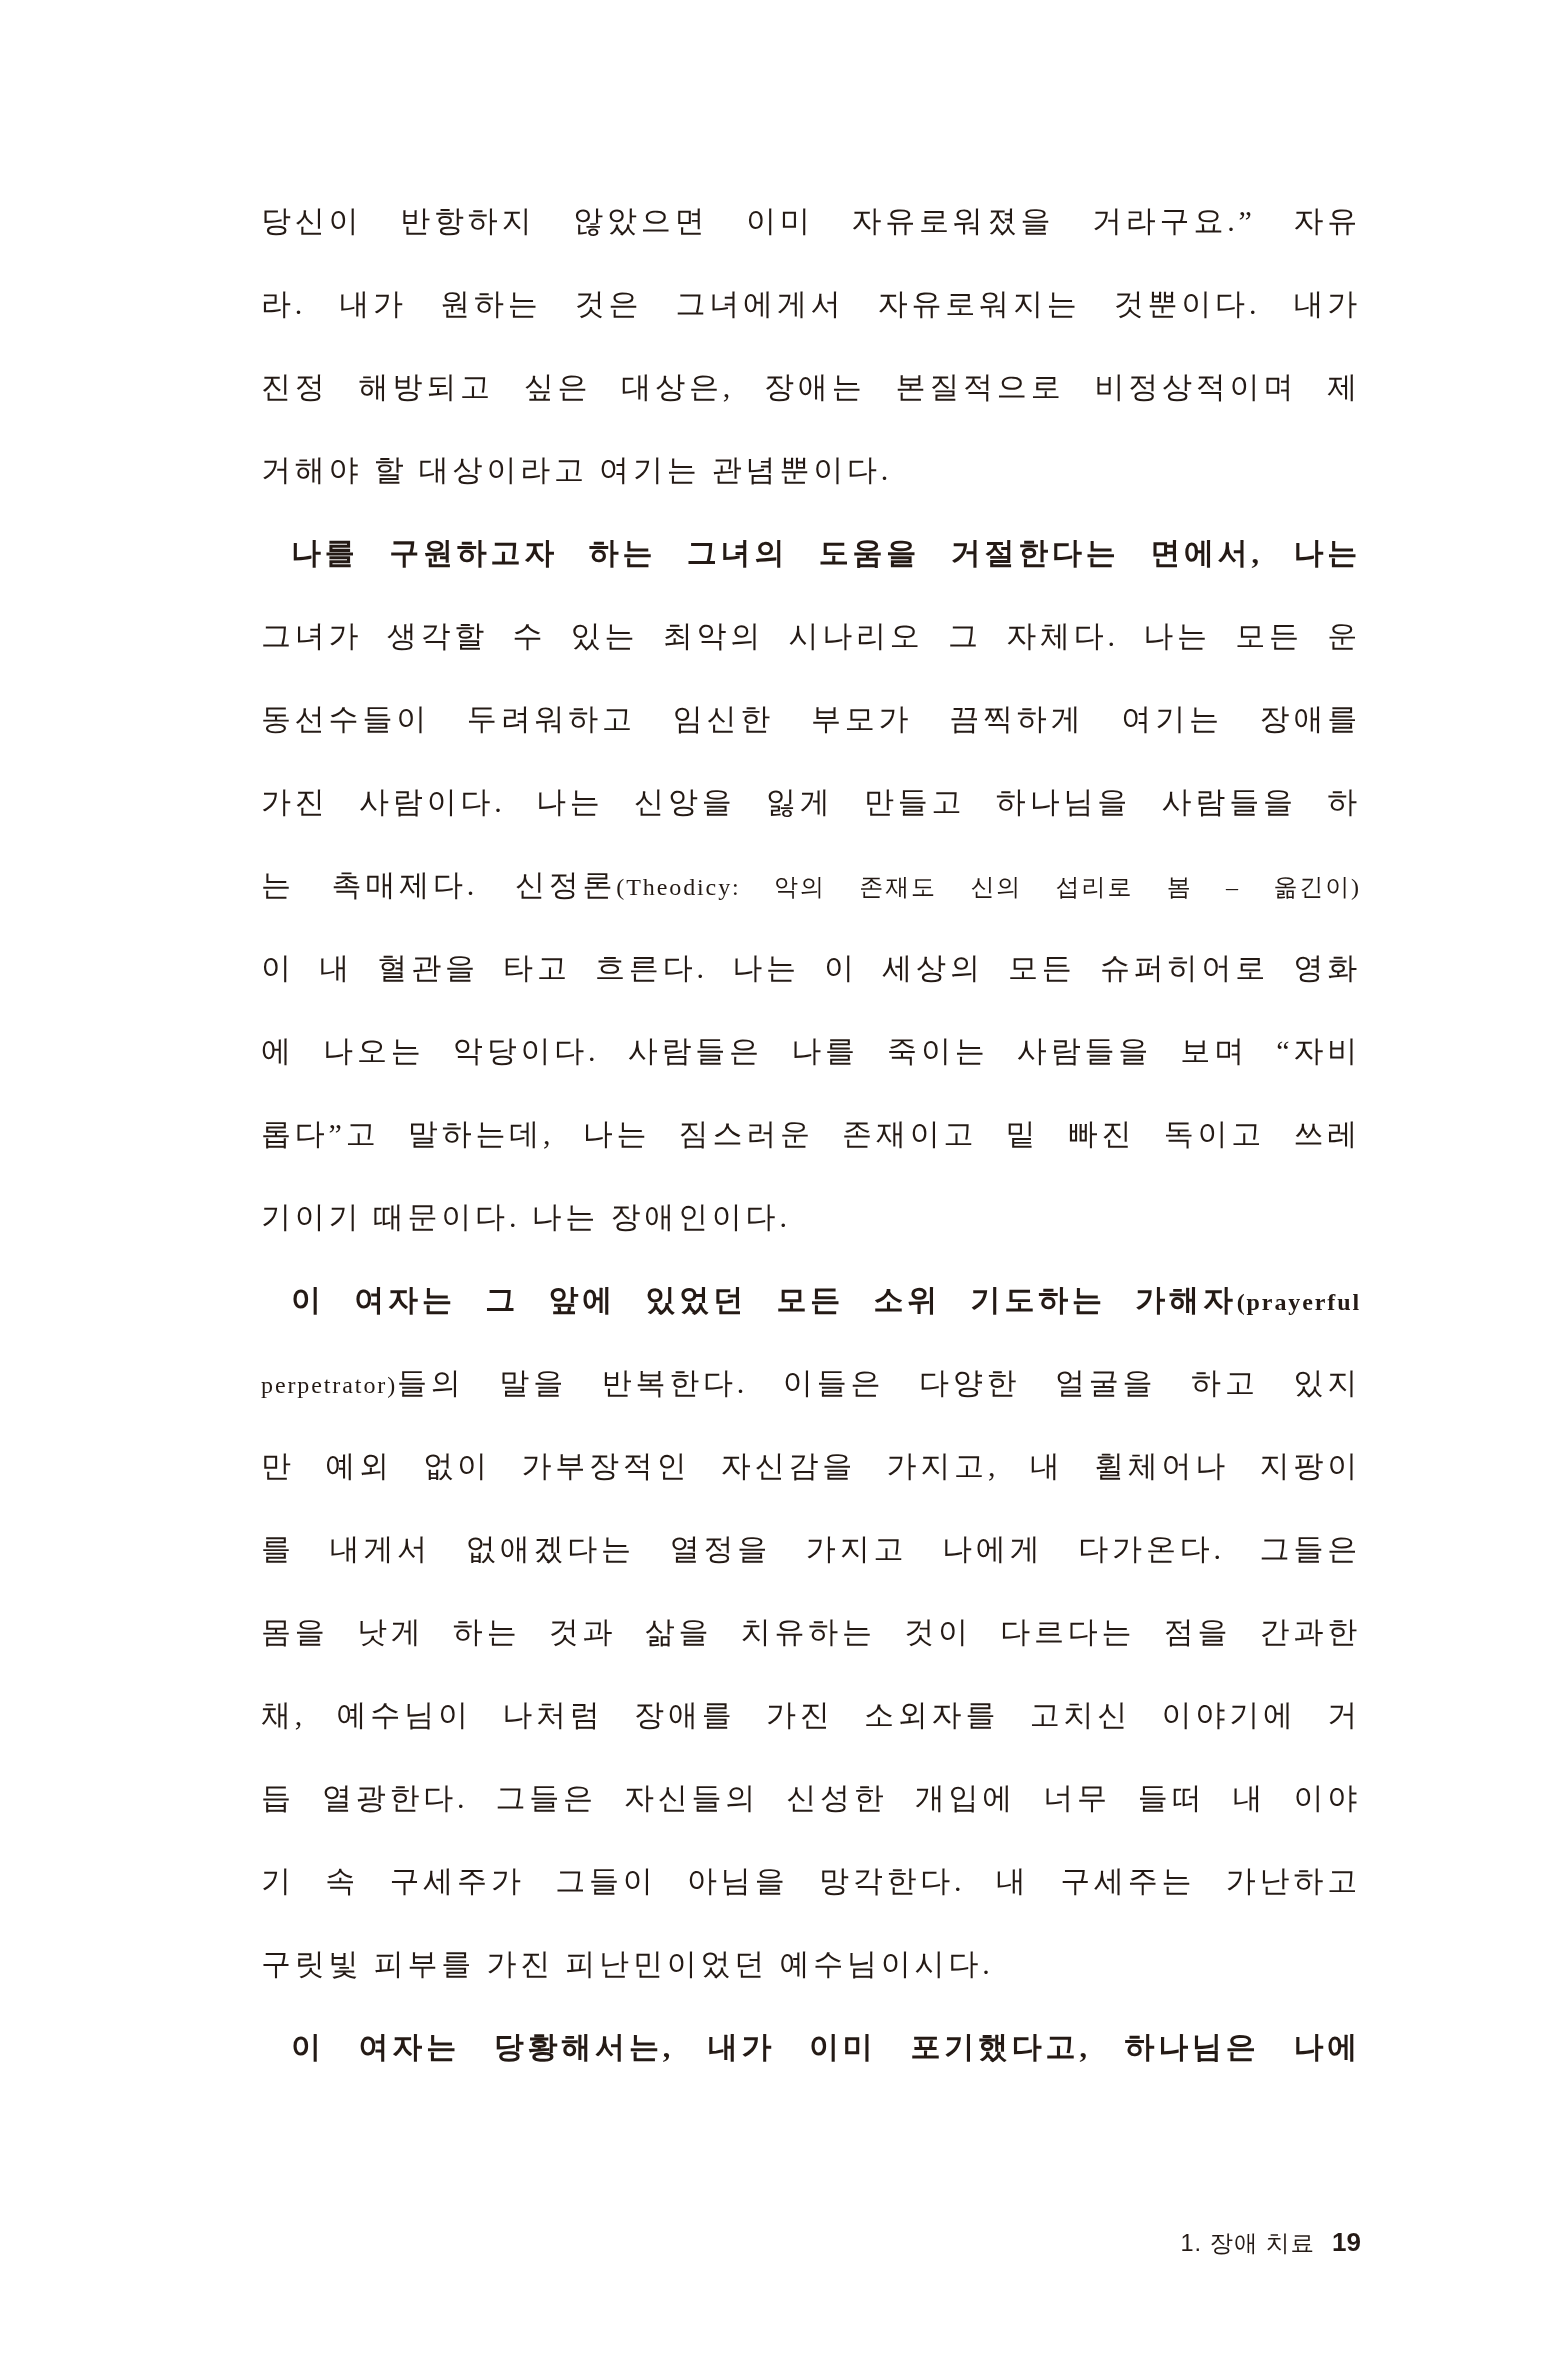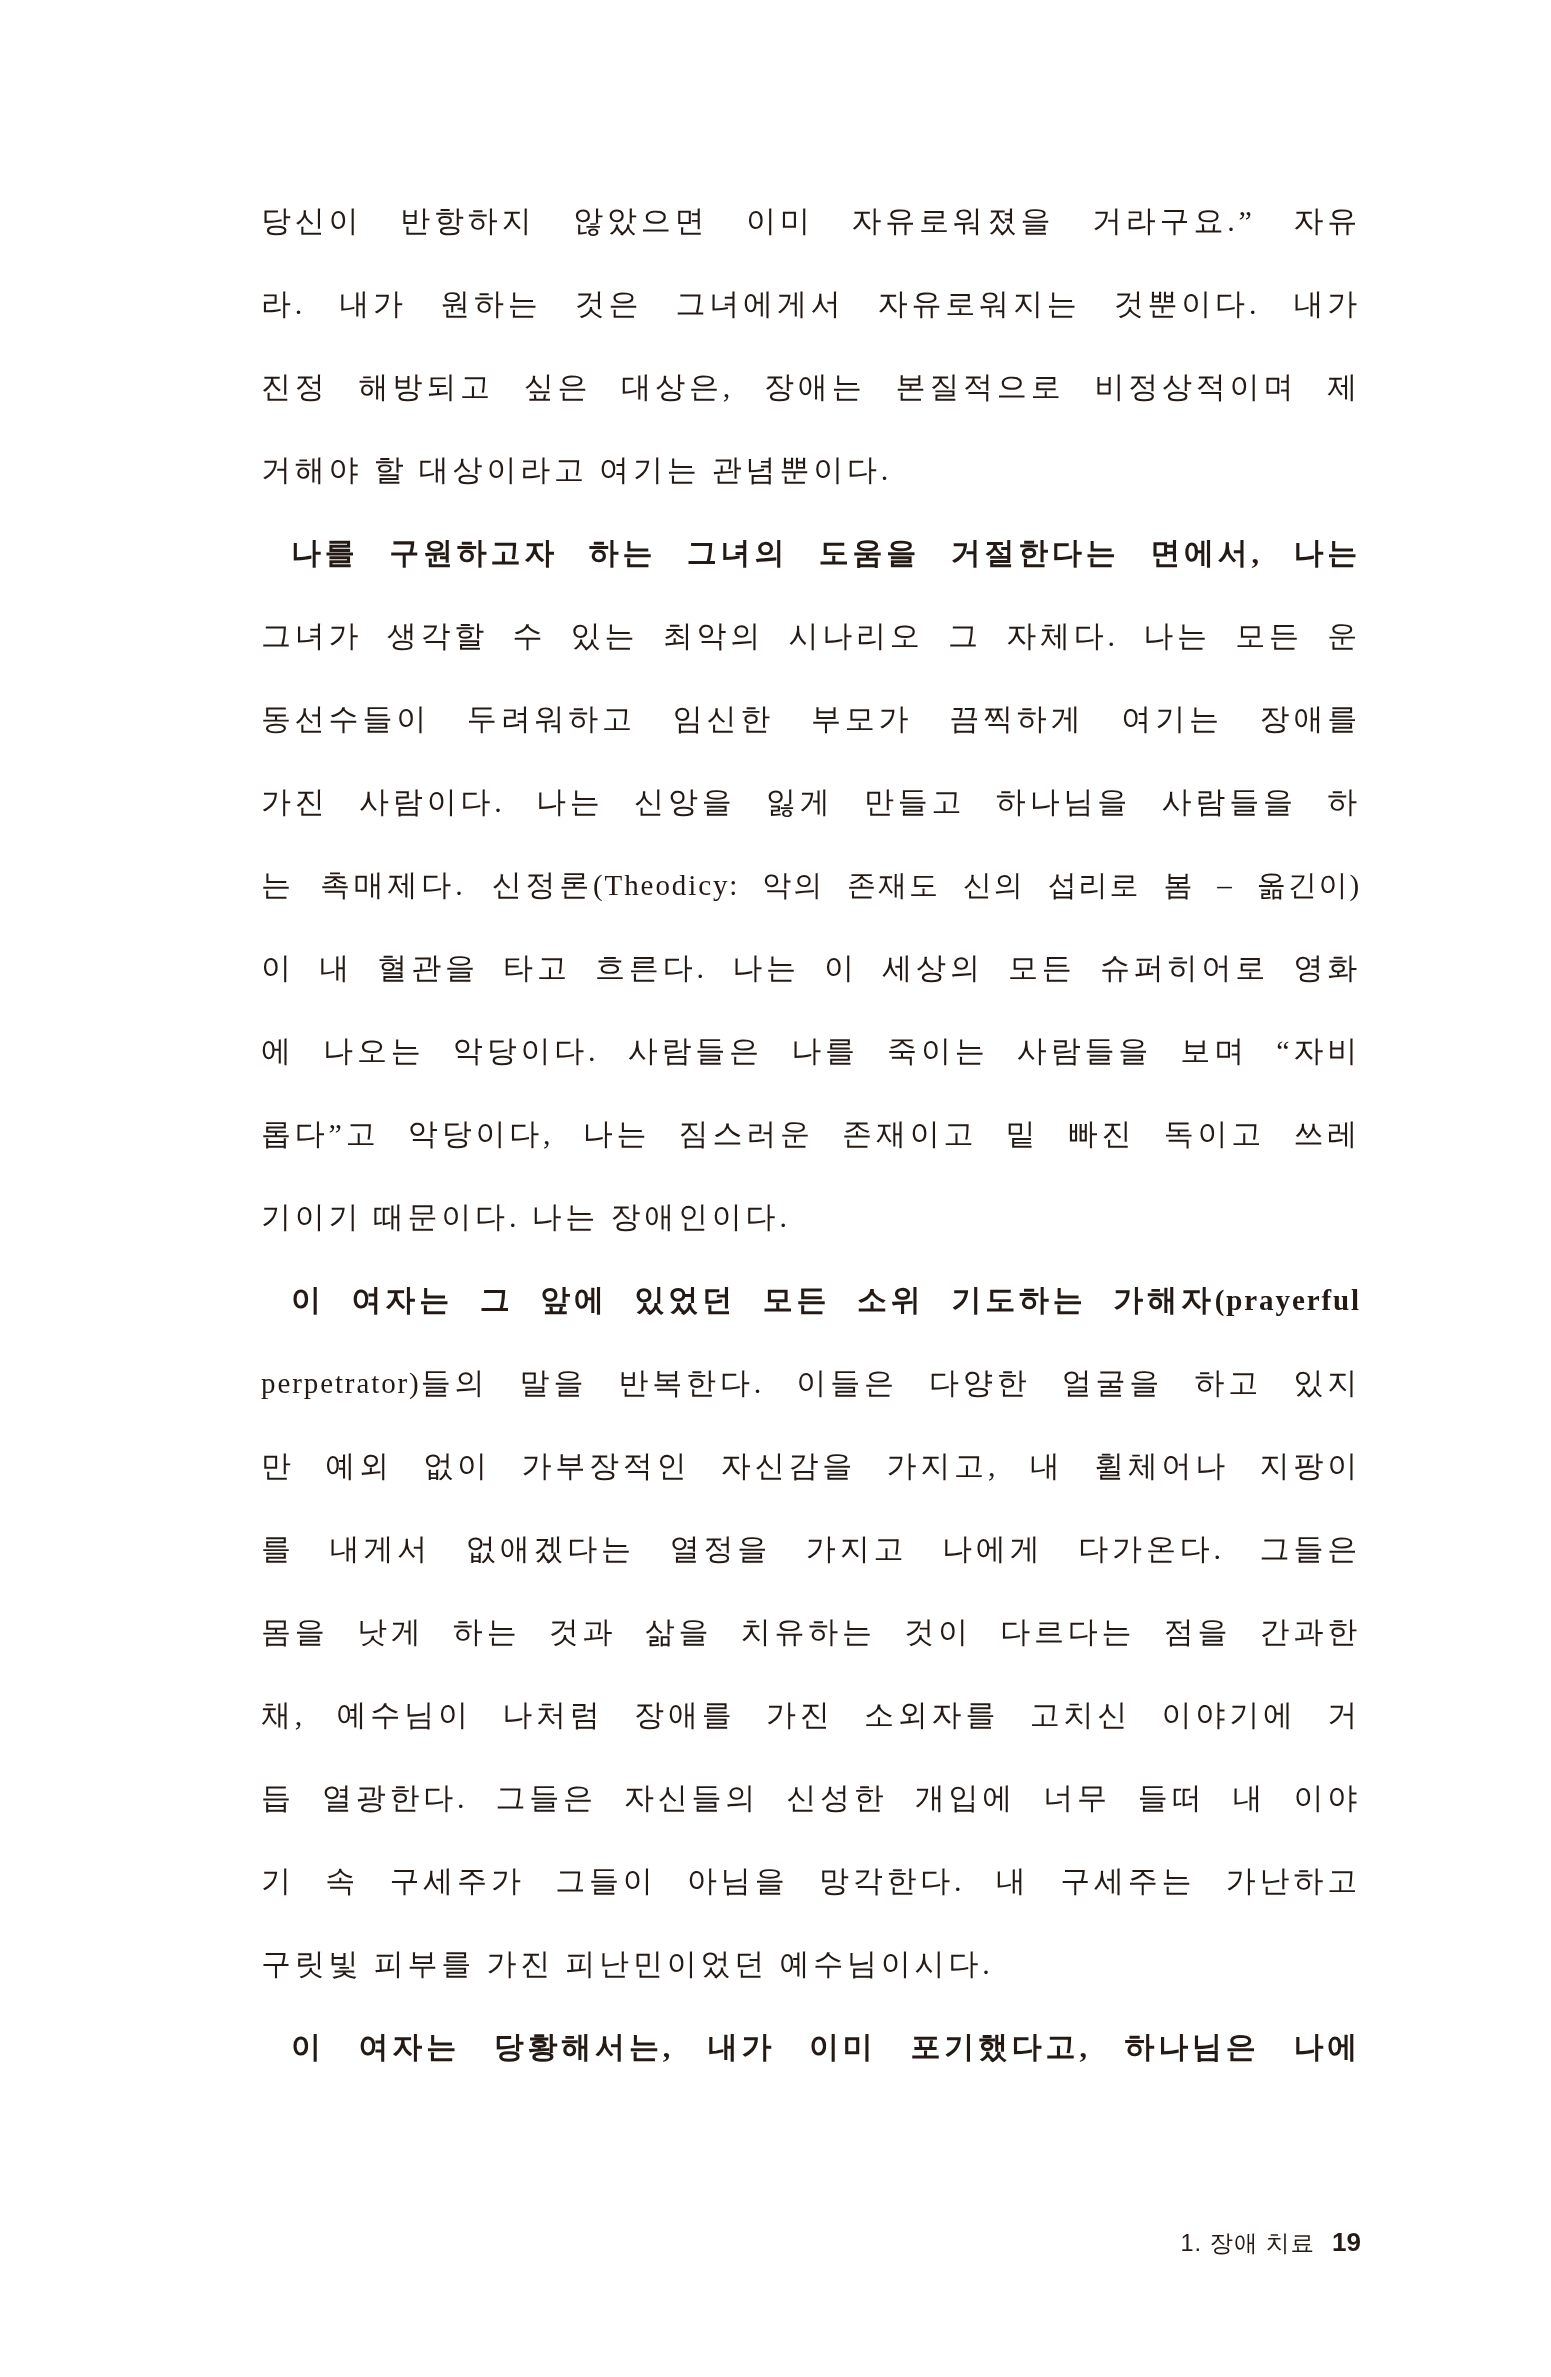--- a/index.html
+++ b/index.html
@@ -24,21 +24,21 @@
     height: 83px;
     overflow: hidden;
     text-align: justify;
     text-align-last: left;
     letter-spacing: 3.8px;
   }
   .line.fill { text-align-last: justify; }
   .line.indent { text-indent: 30px; font-weight: bold; }
   .seg { }
   .b { font-weight: normal; }
-  .small { font-size: 29px; letter-spacing: 1.9px; }
+  .small { font-size: 24px; letter-spacing: 1.9px; }
   .footer {
     position: absolute;
     top: 2203px;
     right: 190px;
     display: flex;
     align-items: baseline;
     gap: 17px;
     color: #241a15;
     font-family: "Liberation Sans", "DejaVu Sans", sans-serif;
   }
@@ -64,21 +64,21 @@
       <div class="line fill"><span class="seg">라. 내가 원하는 것은 </span><span class="seg b">그녀</span><span class="seg">에게서 자유로워지는 것뿐이다. 내가</span></div>
       <div class="line fill"><span class="seg">진정 해방되고 싶은 대상은, 장애는 본질적으로 비정상적이며 제</span></div>
       <div class="line"><span class="seg">거해야 할 대상이라고 여기는 관념뿐이다.</span></div>
       <div class="line fill indent"><span class="seg">나를 구원하고자 하는 그녀의 도움을 거절한다는 면에서, 나는</span></div>
       <div class="line fill"><span class="seg">그녀가 생각할 수 있는 최악의 시나리오 그 자체다. 나는 모든 운</span></div>
       <div class="line fill"><span class="seg">동선수들이 두려워하고 임신한 부모가 끔찍하게 여기는 장애를</span></div>
       <div class="line fill"><span class="seg">가진 사람이다. 나는 신앙을 잃게 만들고 하나님을 사람들을 하</span></div>
       <div class="line fill"><span class="seg">는 촉매제다. 신정론</span><span class="seg small">(Theodicy: 악의 존재도 신의 섭리로 봄 – 옮긴이)</span></div>
       <div class="line fill"><span class="seg">이 내 혈관을 타고 흐른다. 나는 이 세상의 모든 슈퍼히어로 영화</span></div>
       <div class="line fill"><span class="seg">에 나오는 악당이다. 사람들은 나를 죽이는 사람들을 보며 “자비</span></div>
-      <div class="line fill"><span class="seg">롭다”고 악당이다, 나는 짐스러운 존재이고 밑 빠진 독이고 쓰레</span></div>
+      <div class="line fill"><span class="seg">롭다”고 말하는데, 나는 짐스러운 존재이고 밑 빠진 독이고 쓰레</span></div>
       <div class="line"><span class="seg">기이기 때문이다. 나는 장애인이다.</span></div>
       <div class="line fill indent"><span class="seg">이 여자는 그 앞에 있었던 모든 소위 기도하는 가해자</span><span class="seg small">(prayerful</span></div>
       <div class="line fill"><span class="seg small">perpetrator)</span><span class="seg">들의 말을 반복한다. 이들은 다양한 얼굴을 하고 있지</span></div>
       <div class="line fill"><span class="seg">만 예외 없이 가부장적인 자신감을 가지고, 내 휠체어나 지팡이</span></div>
       <div class="line fill"><span class="seg">를 내게서 없애겠다는 열정을 가지고 나에게 다가온다. 그들은</span></div>
       <div class="line fill"><span class="seg">몸을 낫게 하는 것과 삶을 치유하는 것이 다르다는 점을 간과한</span></div>
       <div class="line fill"><span class="seg">채, 예수님이 나처럼 장애를 가진 소외자를 고치신 이야기에 거</span></div>
       <div class="line fill"><span class="seg">듭 열광한다. 그들은 자신들의 신성한 개입에 너무 들떠 내 이야</span></div>
       <div class="line fill"><span class="seg">기 속 구세주가 그들이 아님을 망각한다. 내 구세주는 가난하고</span></div>
       <div class="line"><span class="seg">구릿빛 피부를 가진 피난민이었던 예수님이시다.</span></div>

